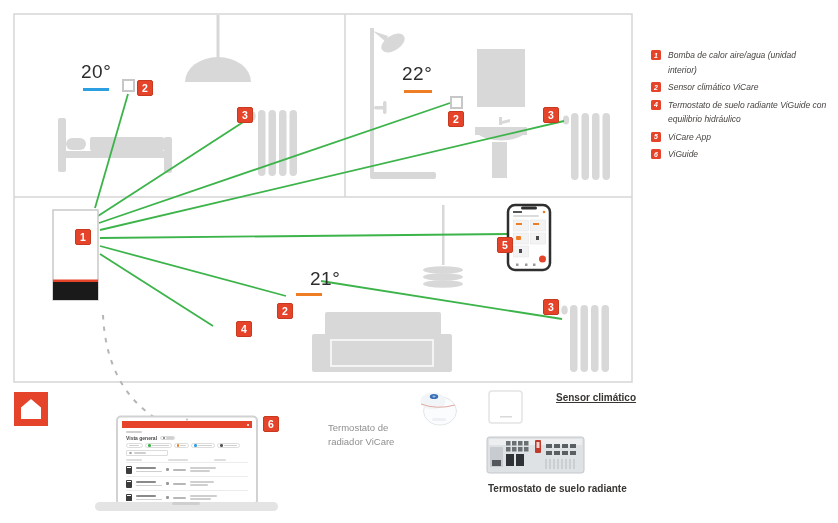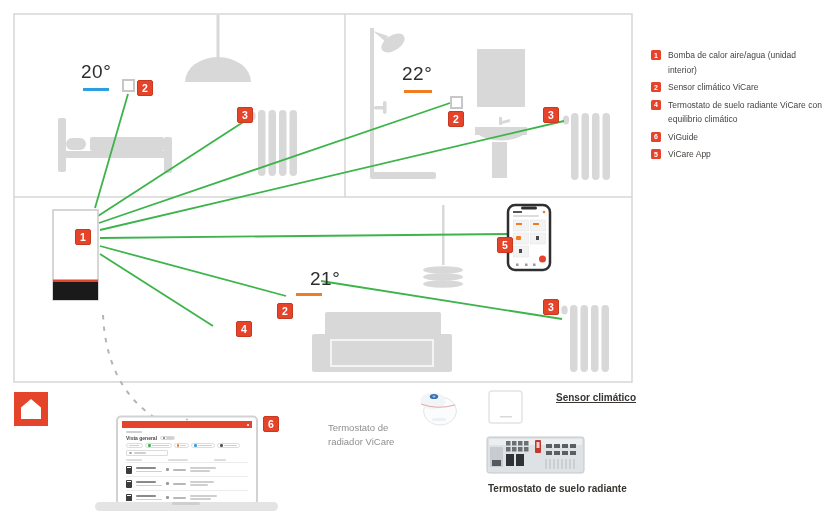--- a/index.html
+++ b/index.html
@@ -20,21 +20,21 @@
   
   .temp{position:absolute;font-size:19px;color:#2d2d2d;letter-spacing:.5px;}
   .tline{position:absolute;height:3px;}
   .tline.blue{background:var(--underline-blue);}
   .tline.orange{background:var(--underline-orange);}
   
   .sensor-sq{position:absolute;width:13px;height:13px;background:#fff;border:2px solid #c7c7c7;}
 
   
   .legend{position:absolute;left:651px;top:48px;width:176px;}
-  .legend-item{display:flex;margin-bottom:3px;}
+  .legend-item{display:flex;margin-bottom:3px;font-style:italic;}
   .lbadge{
     flex:0 0 10px;width:10px;height:10px;background:var(--accent);color:#fff;
     font-size:7px;font-weight:bold;display:flex;align-items:center;justify-content:center;
     border-radius:1.5px;margin-right:7px;margin-top:2px;
   }
   .ltext{font-size:8.5px;line-height:14.5px;color:#474340;}
 
   
   .cap-gray{position:absolute;font-size:9.5px;line-height:14px;color:#8f8f8f;}
   .cap-bold{position:absolute;font-size:10px;font-weight:bold;color:#383532;}
@@ -275,29 +275,29 @@
     <div class="legend-item">
       <span class="lbadge">1</span>
       <span class="ltext">Bomba de calor aire/agua (unidad interior)</span>
     </div>
     <div class="legend-item">
       <span class="lbadge">2</span>
       <span class="ltext">Sensor climático ViCare</span>
     </div>
     <div class="legend-item">
       <span class="lbadge">4</span>
-      <span class="ltext">Termostato de suelo radiante ViCare con equilibrio climático</span>
+      <span class="ltext">Termostato de suelo radiante ViGuide con equilibrio hidráulico</span>
+    </div>
+    <div class="legend-item">
+      <span class="lbadge">5</span>
+      <span class="ltext">ViCare App</span>
     </div>
     <div class="legend-item">
       <span class="lbadge">6</span>
       <span class="ltext">ViGuide</span>
-    </div>
-    <div class="legend-item">
-      <span class="lbadge">5</span>
-      <span class="ltext">ViCare App</span>
     </div>
   </div>
 
   <div class="lap-screen">
     <div class="lap-header">
         <span class="dot"></span>
       </div>
     <div class="lap-body">
       <div class="bar" style="width:16px;margin:1px 0 2px 0;"></div>
       <div class="lap-title-row">

